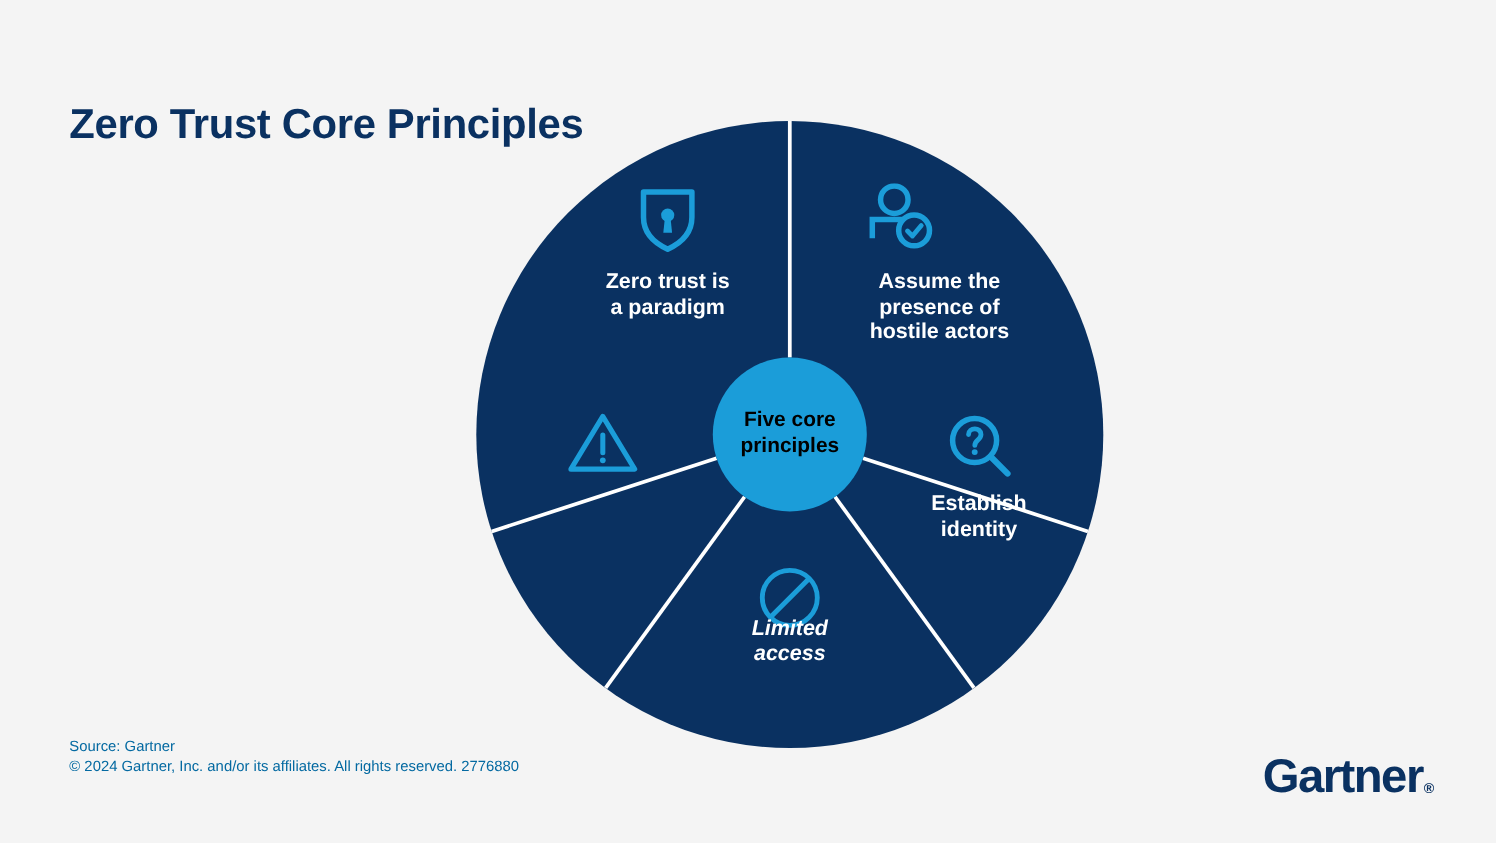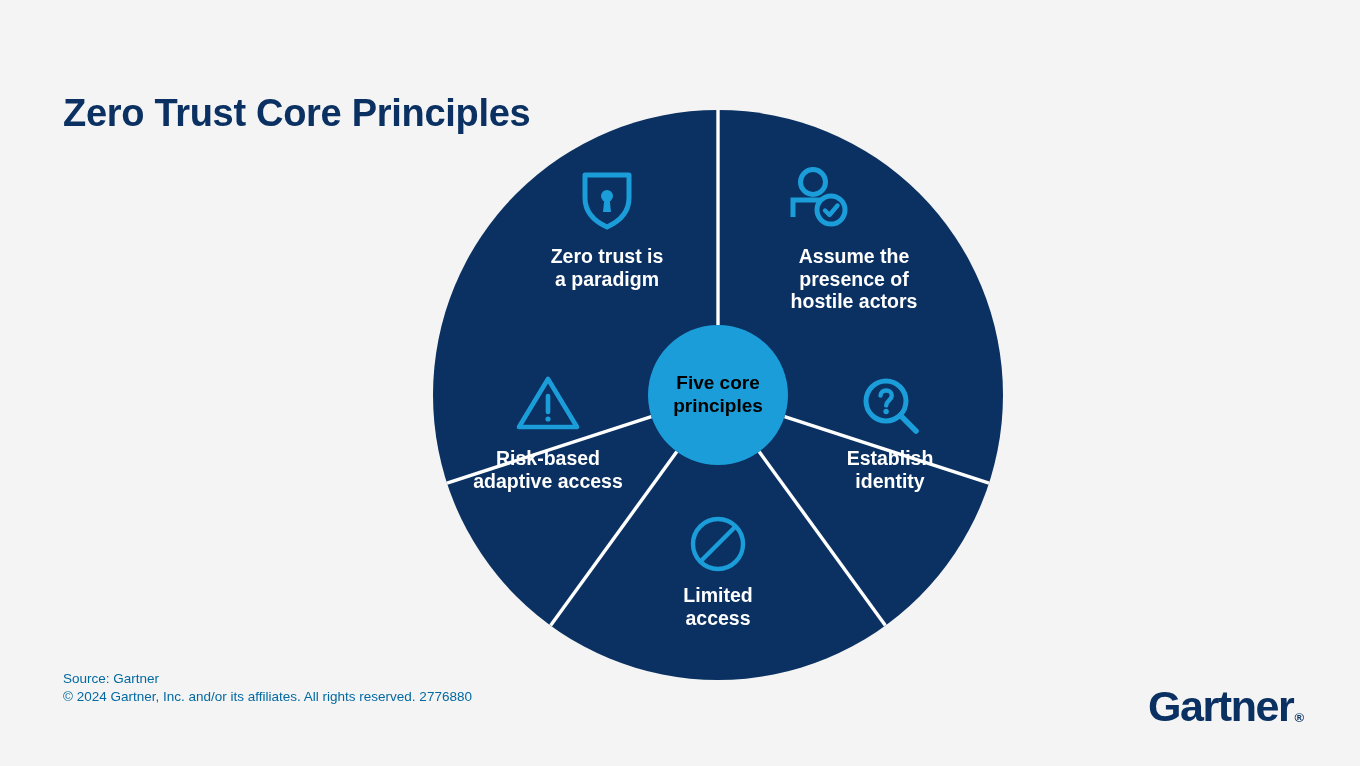--- a/index.html
+++ b/index.html
@@ -160,25 +160,23 @@
   <div class="seg-label" style="left:607px;top:245px;">Zero trust is
 a paradigm</div>
 
   <div class="seg-label" style="left:818px;top:245px;margin-left:36px;">Assume the
 presence of
 hostile actors</div>
 
   <div class="seg-label" style="left:890px;top:447px;">Establish
 identity</div>
 
-  <div class="seg-label" style="left:718px;top:584px;">Limited
+  <div class="seg-label" style="left:718px;top:560px;font-style:italic;">Limited
 access</div>
 
-  <div class="seg-label" style="left:548px;top:447px;">Risk-based
-adaptive access</div>
 
   <div id="center-label">Five core
 principles</div>
 </div>
 
 <div id="footer">
   <div>Source: Gartner</div>
   <div>© 2024 Gartner, Inc. and/or its affiliates. All rights reserved. 2776880</div>
 </div>
 

